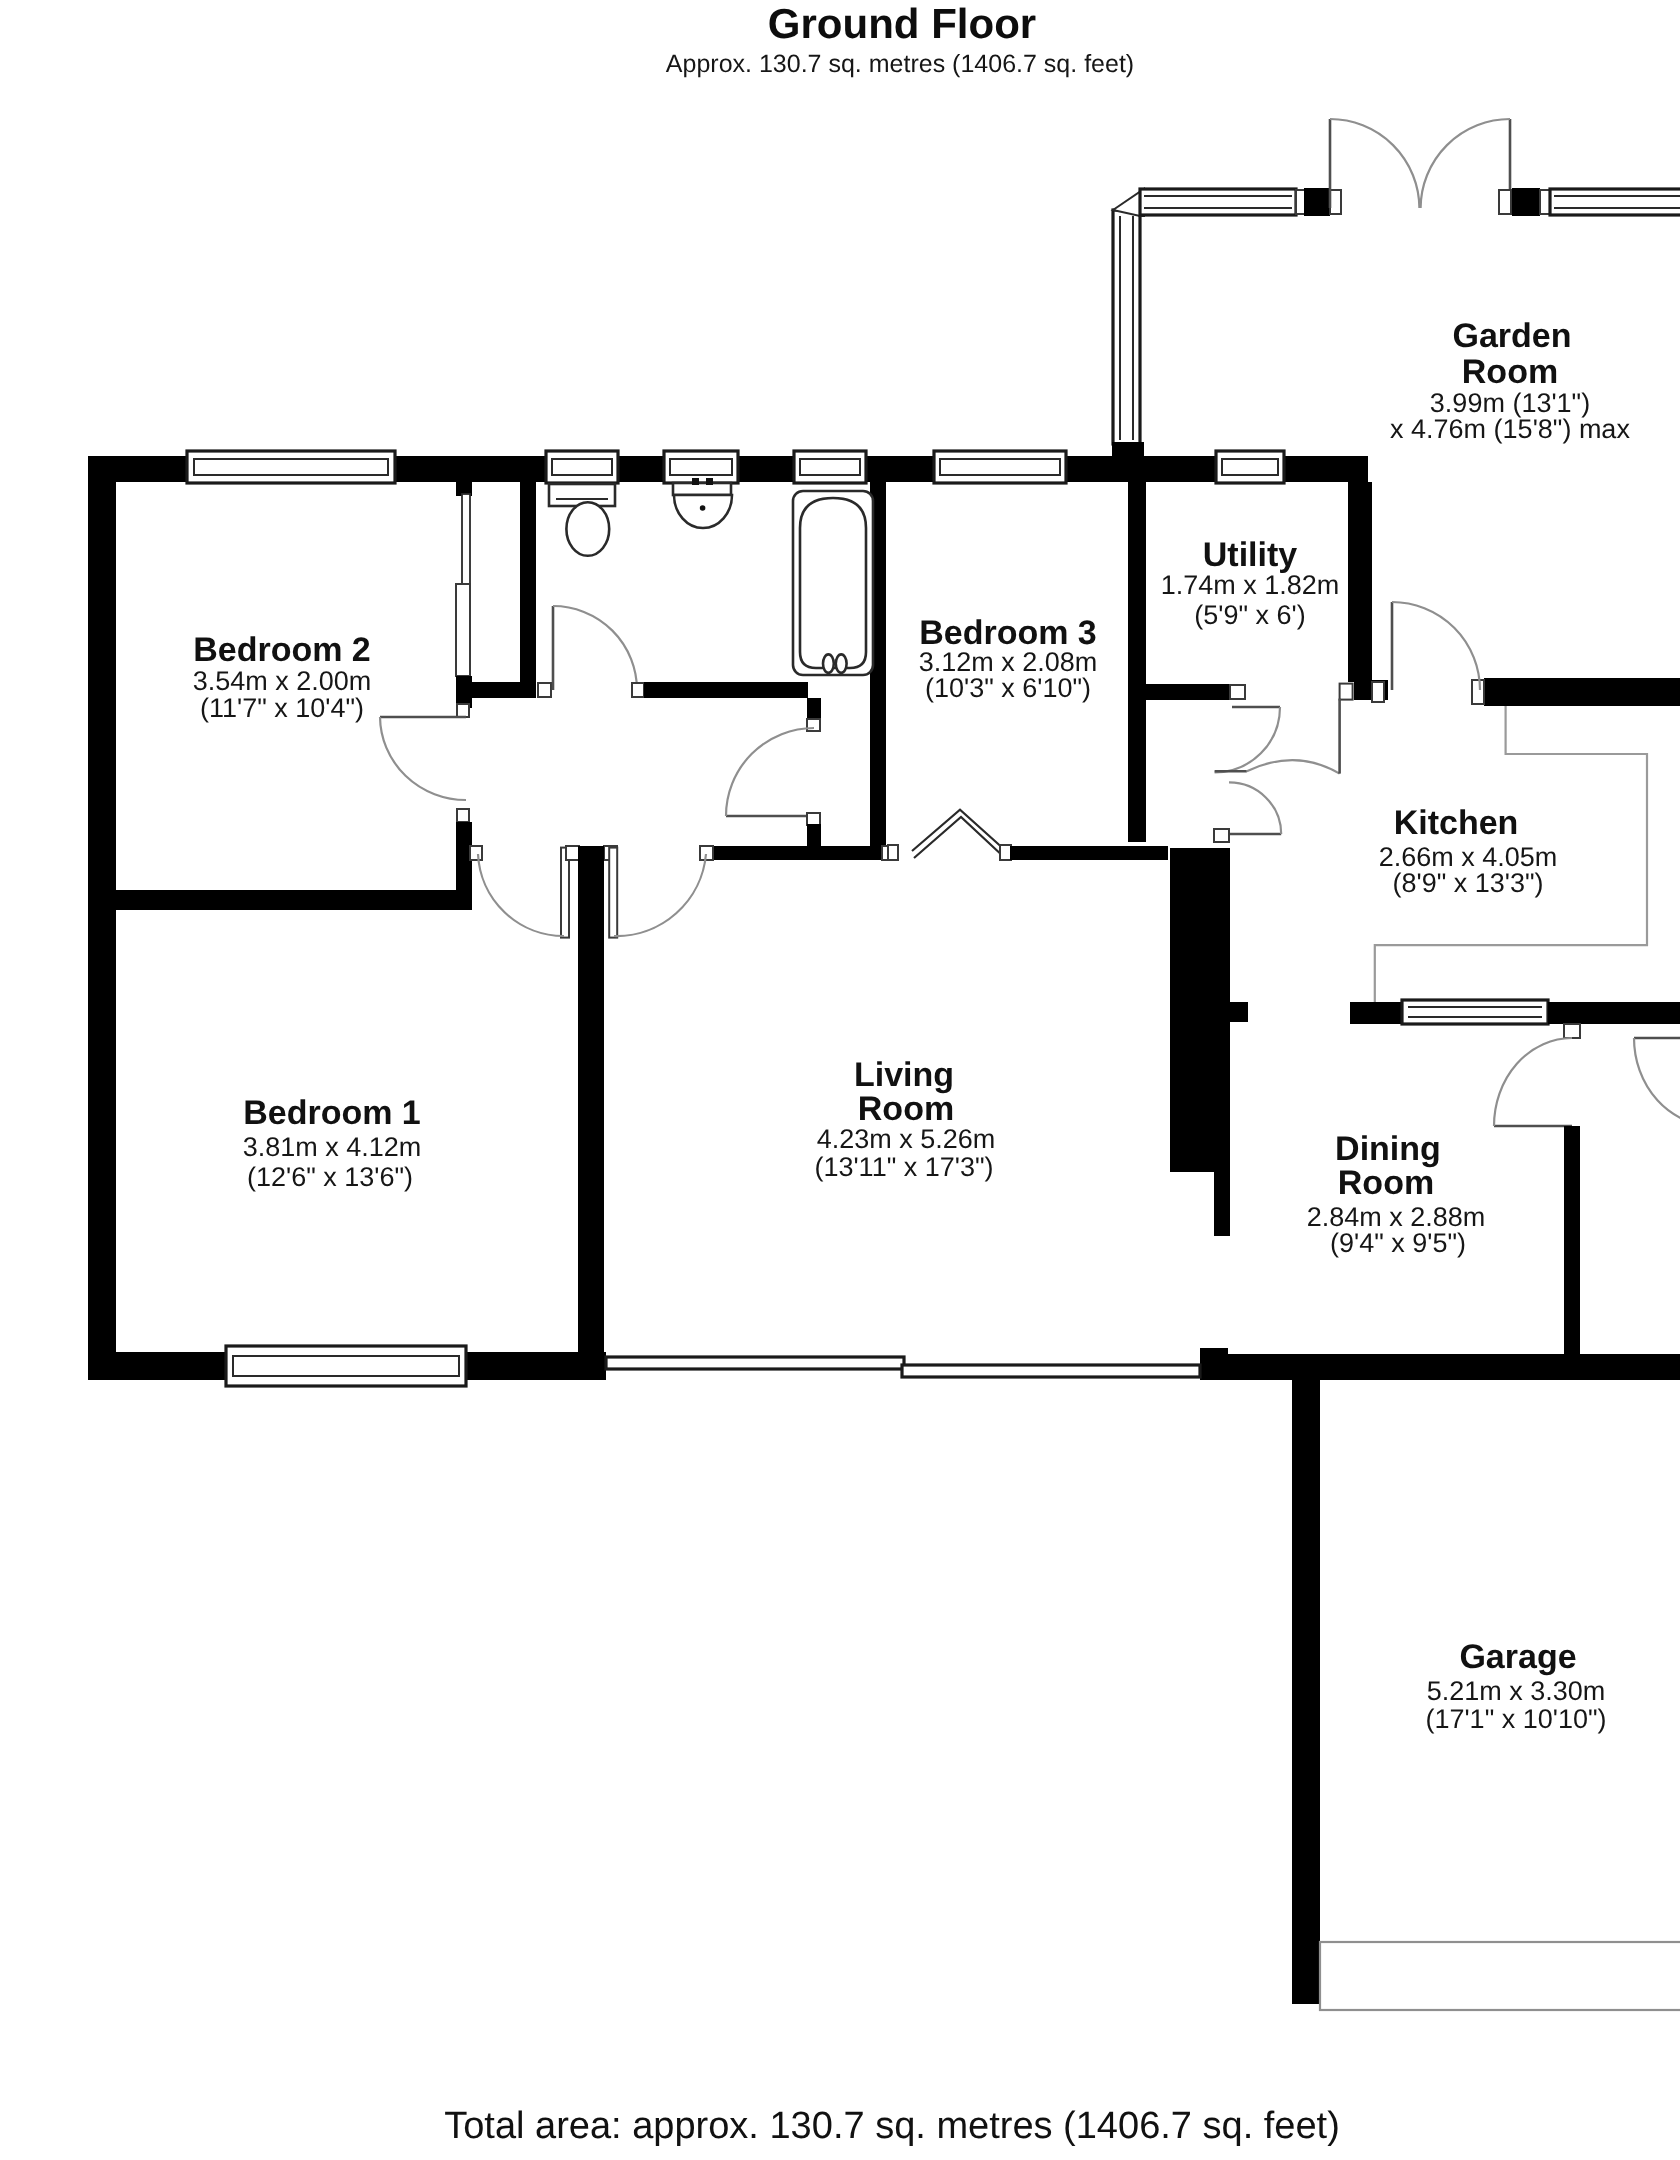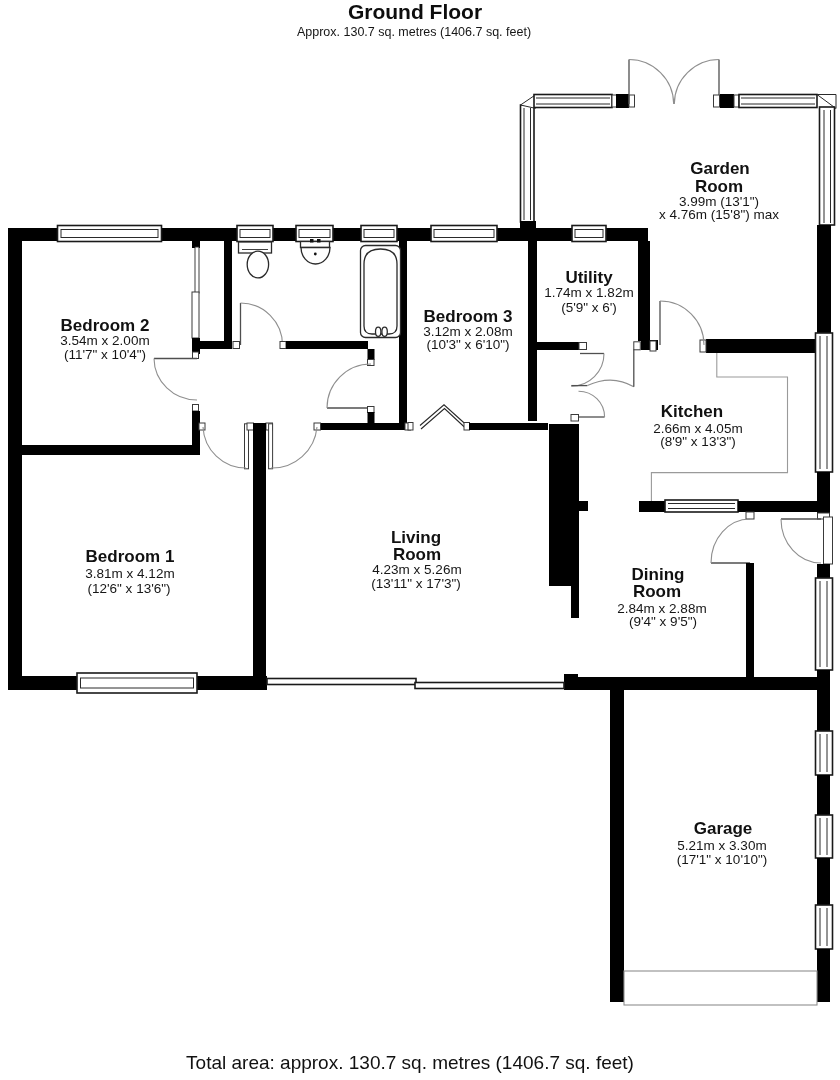--- a/index.html
+++ b/index.html
@@ -1,16 +1,16 @@
 <!DOCTYPE html>
 <html><head>
 <meta charset="utf-8">
 <style>
 html,body{margin:0;padding:0;background:#ffffff;}
-#page{width:774px;height:1080px;position:relative;font-family:"Liberation Sans", sans-serif;filter:grayscale(1);}
+#page{width:774px;height:1080px;position:relative;font-family:"Liberation Sans", sans-serif;filter:grayscale(1);margin-left:36px;}
 svg{display:block;}
 .w{fill:#000000;}
 .cap{fill:#ffffff;stroke:#3a3a3a;stroke-width:1;}
 .winr{fill:#ffffff;stroke:#1a1a1a;stroke-width:1.6;}
 .wini{fill:none;stroke:#2a2a2a;stroke-width:1;}
 .arc{fill:none;stroke:#8f8f8f;stroke-width:1.1;}
 .leafl{fill:none;stroke:#4f4f4f;stroke-width:1.3;}
 .leaf{fill:#ffffff;stroke:#3a3a3a;stroke-width:1;}
 .fix{fill:#ffffff;stroke:#2a2a2a;stroke-width:1.3;}
 .thin{fill:none;stroke:#9a9a9a;stroke-width:1.1;}

